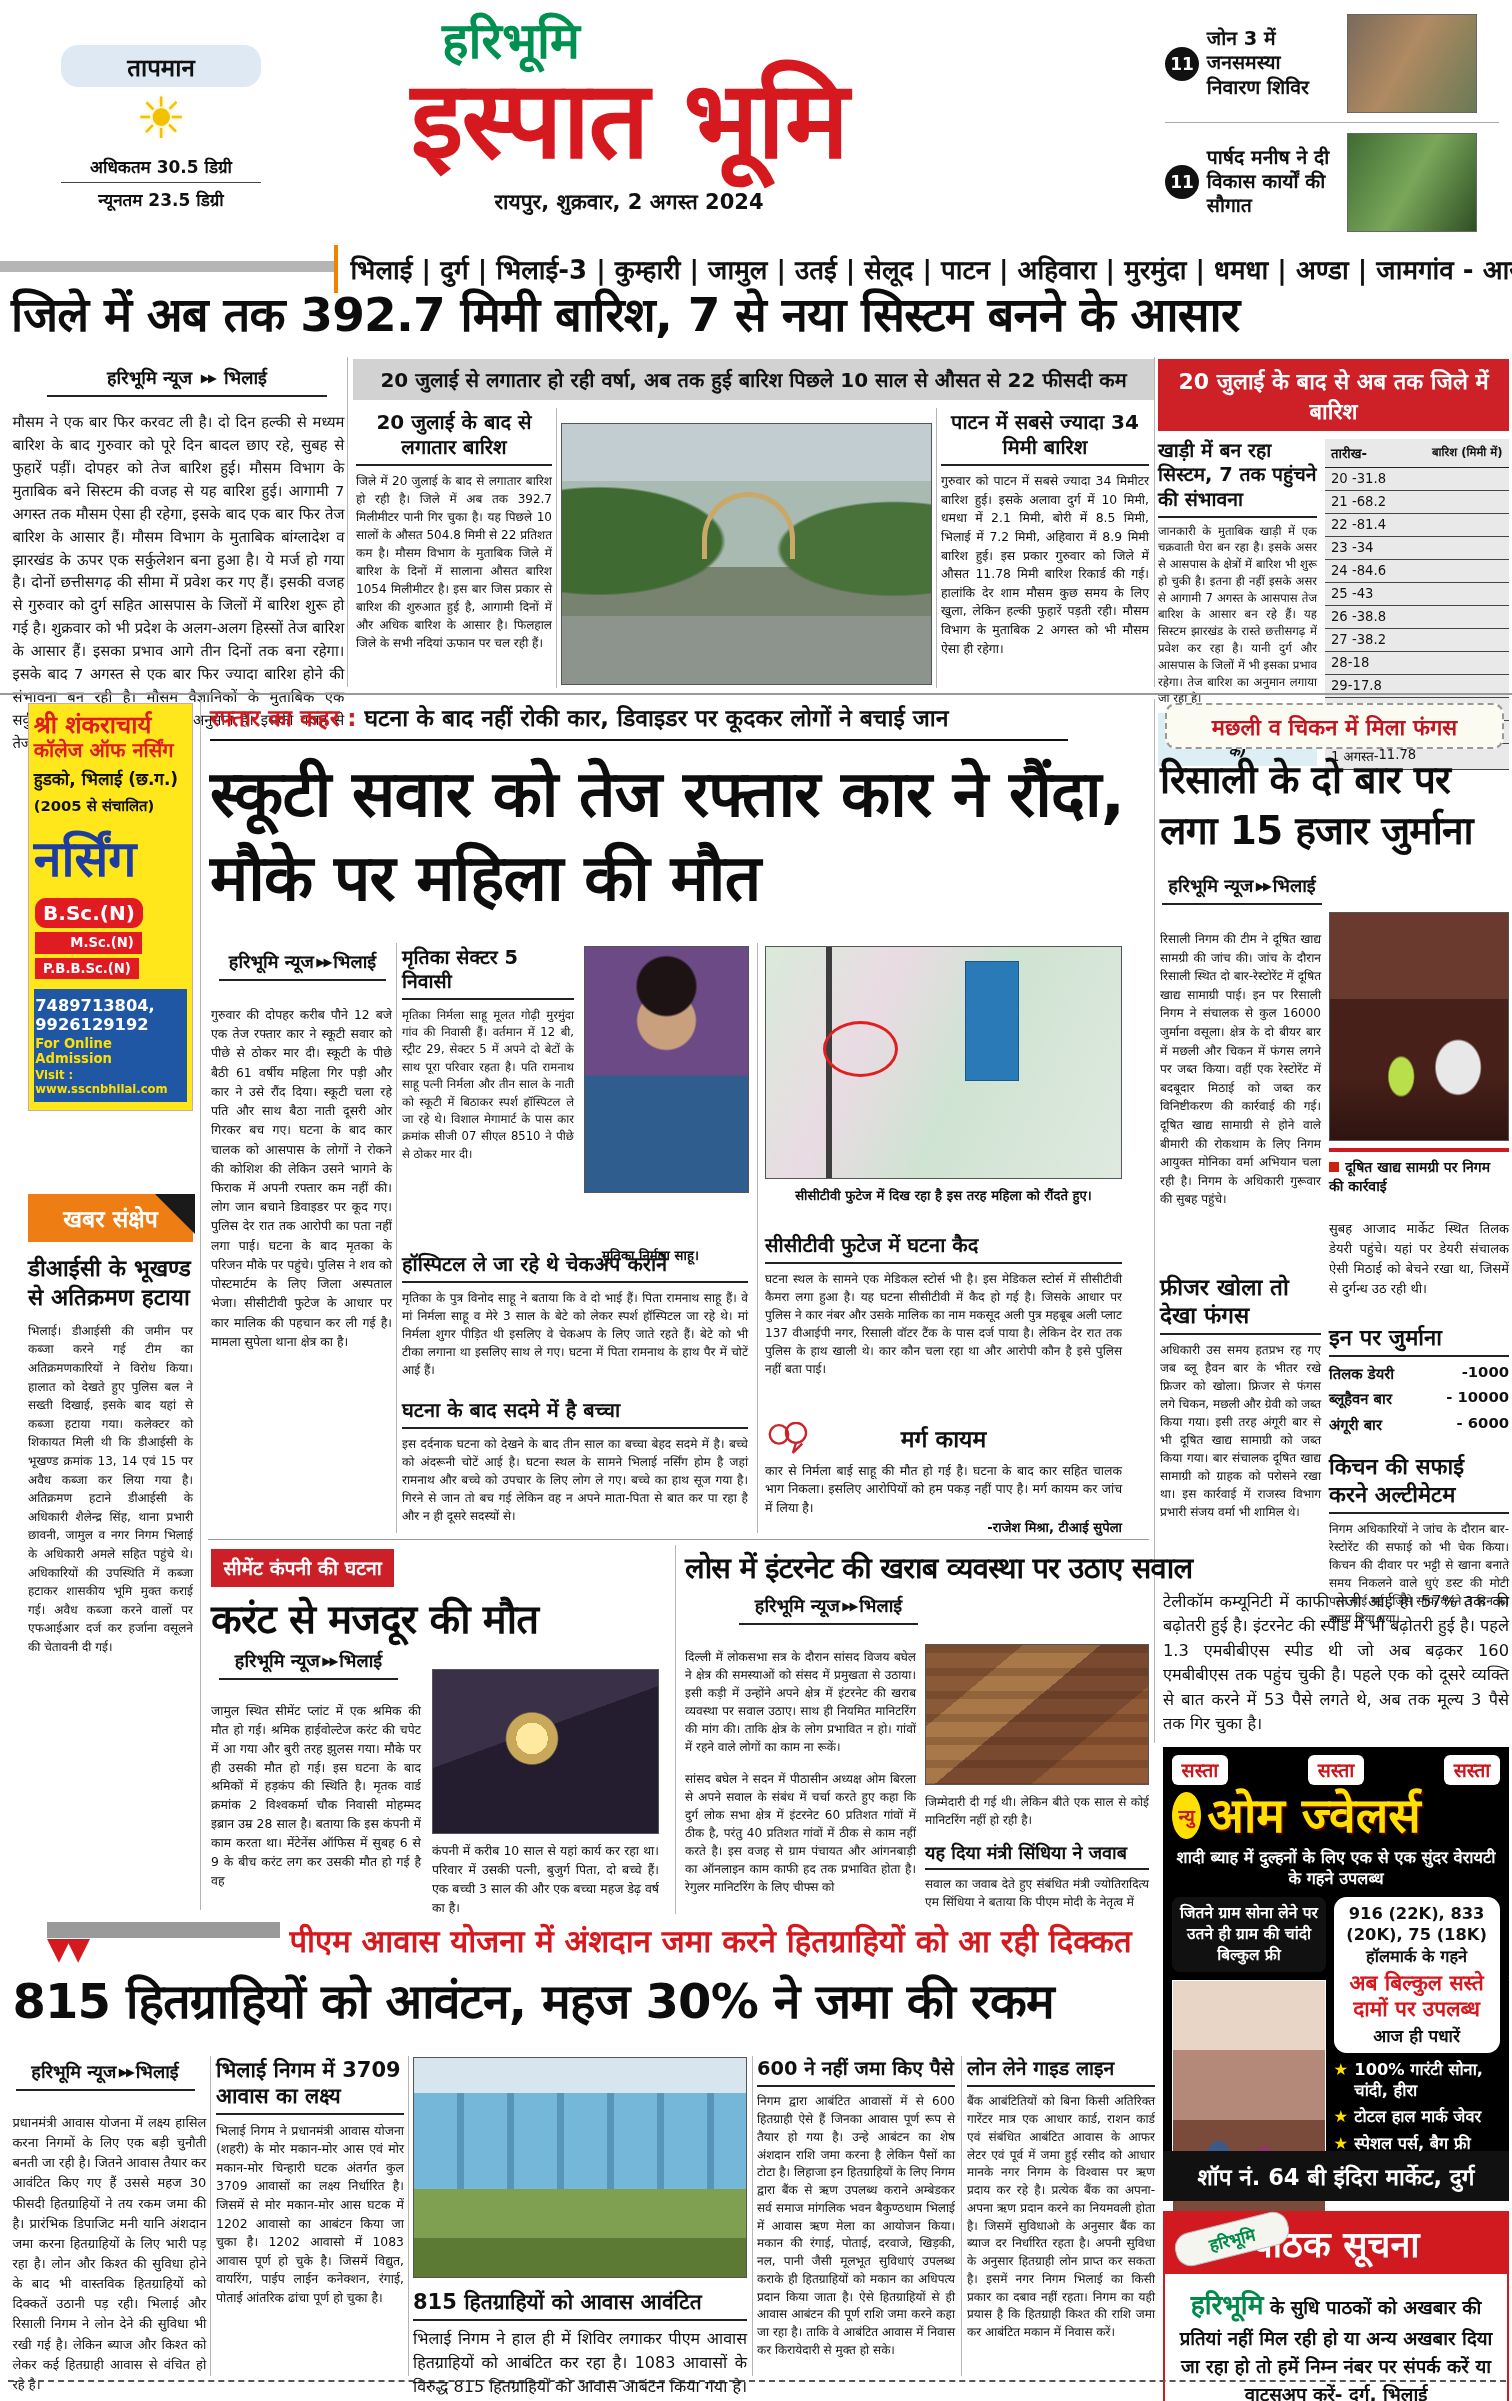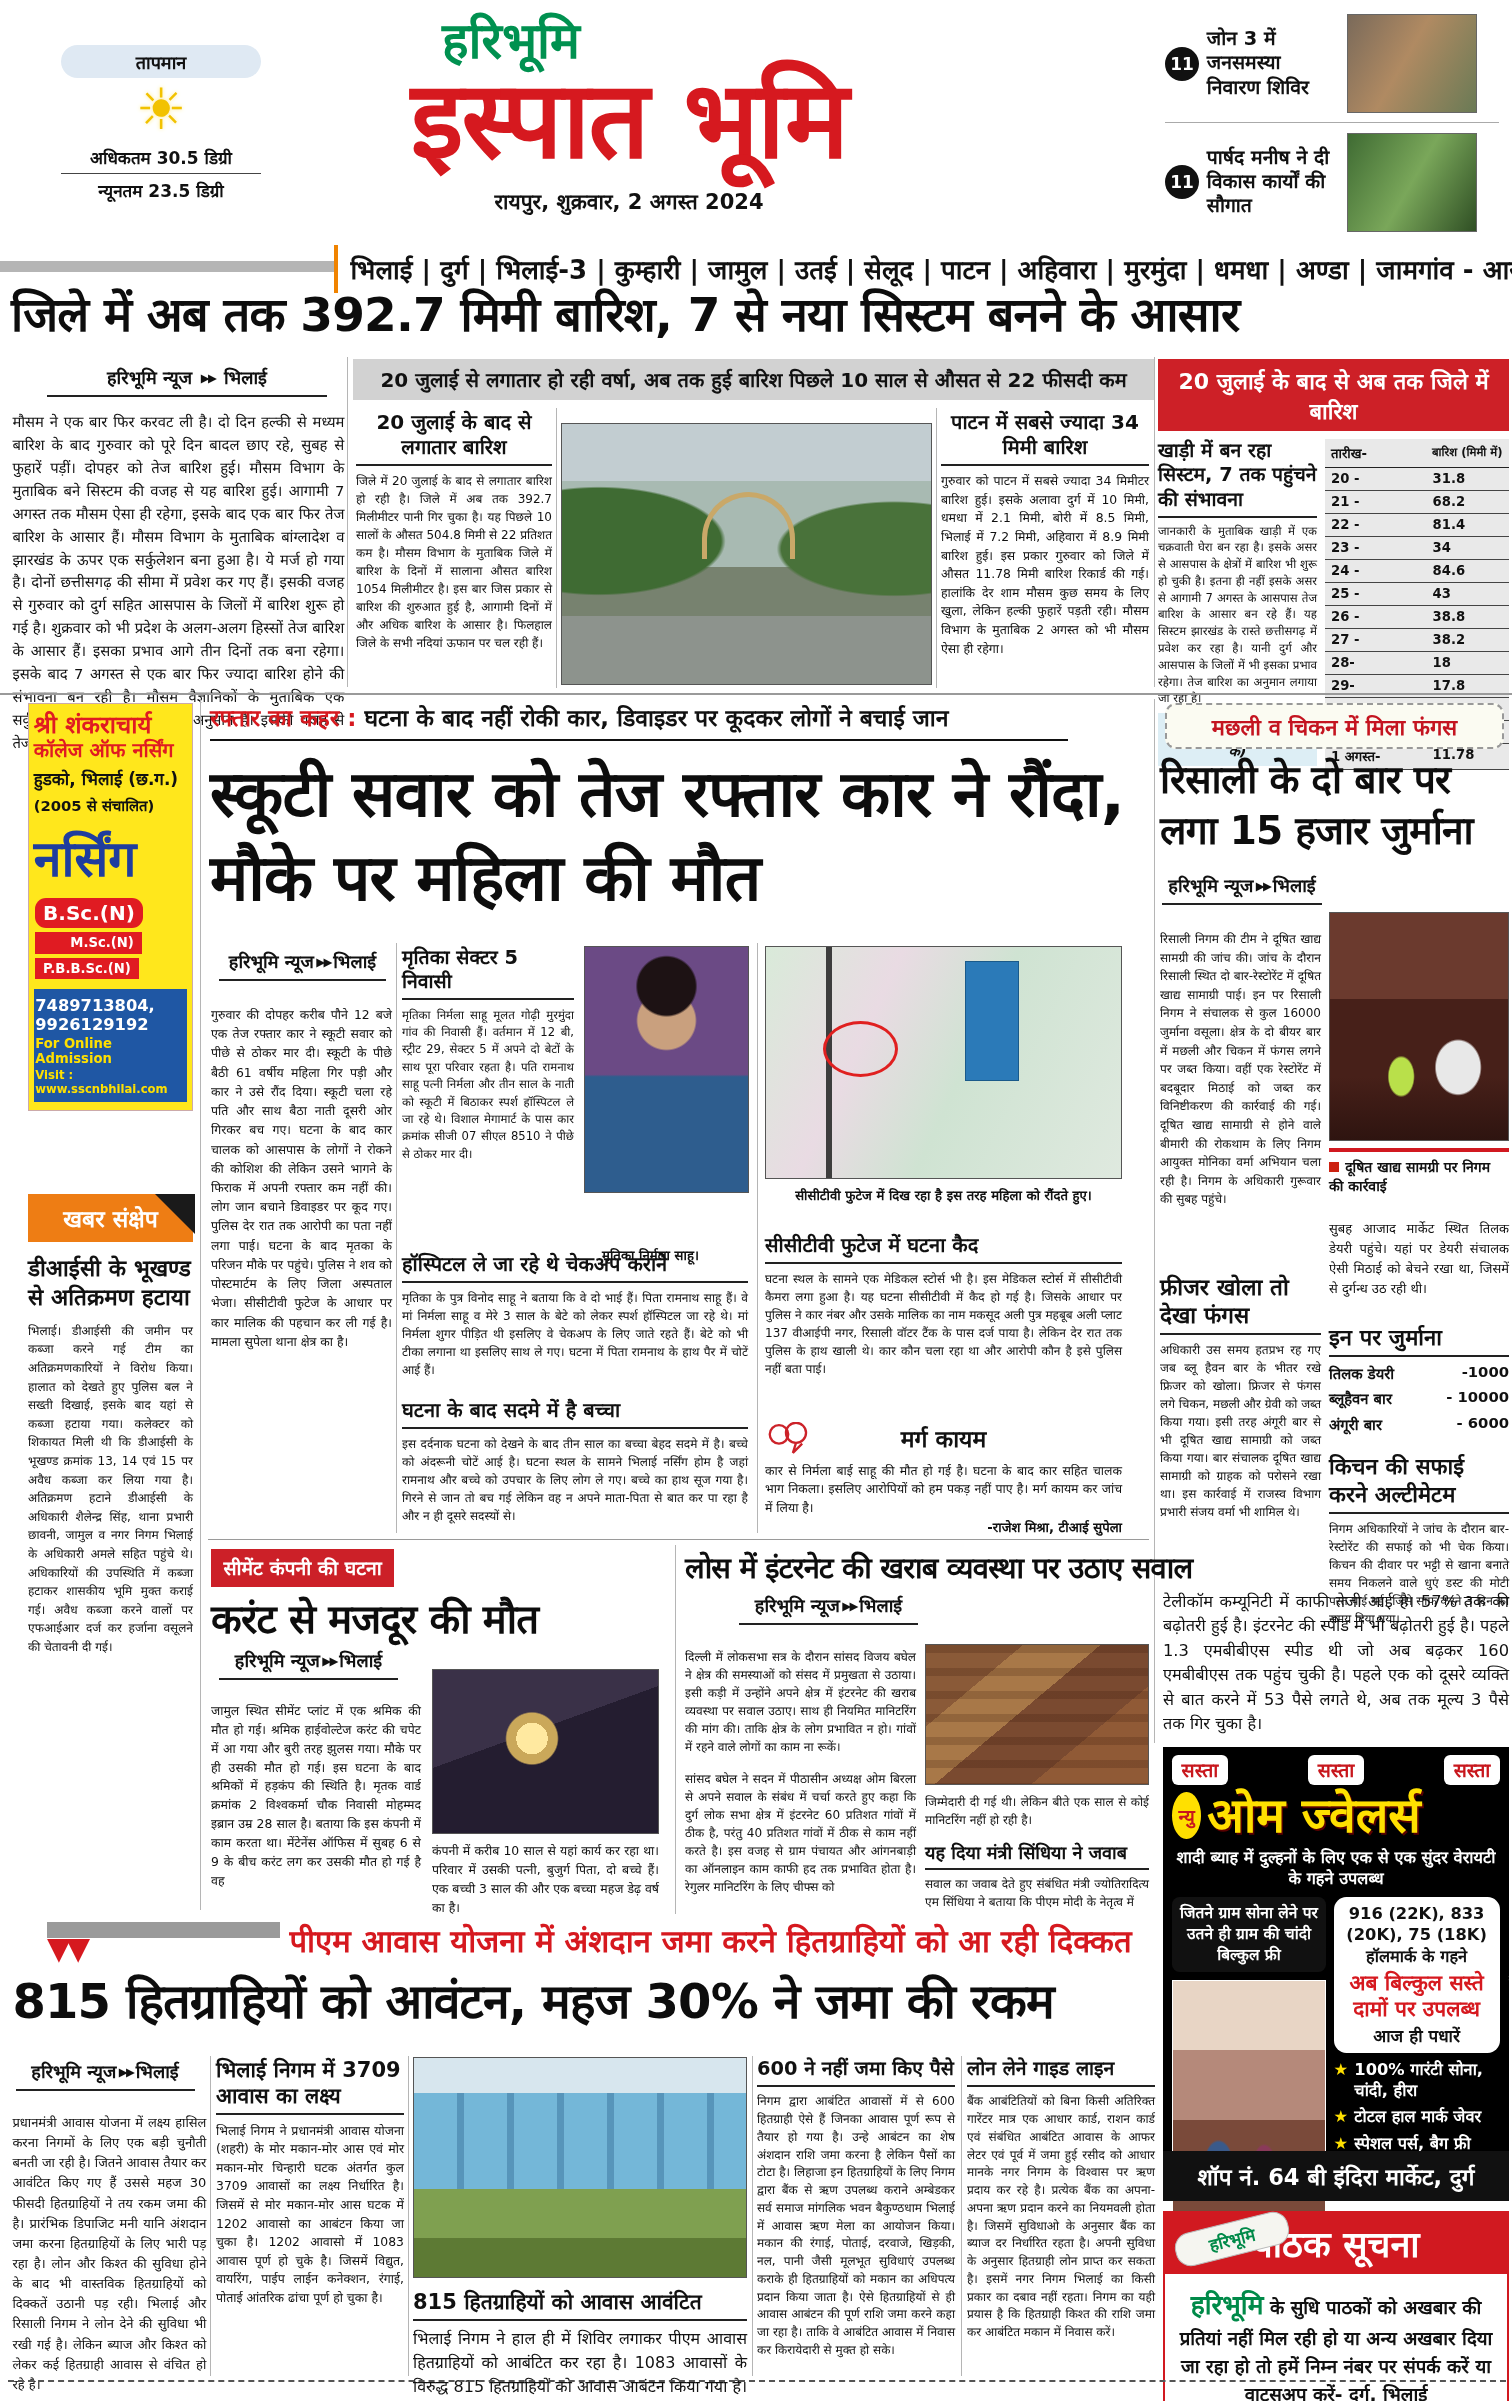--- a/index.html
+++ b/index.html
@@ -8,21 +8,21 @@
         font-family:"DejaVu Sans",sans-serif;color:#111;overflow:hidden;}
   .abs{position:absolute;}
   .ct{text-align:center;}
   .b{font-weight:bold;}
 
   
   .vrule{position:absolute;width:0.8px;background:#b5b5b5;}
   .hrule{position:absolute;height:1.6px;background:#9a9a9a;}
 
   
-  .temp-pill{background:#dfe9f3;border-radius:17px;font-size:18px;font-weight:bold;padding:4.7px 0;text-align:center;}
+  .temp-pill{background:#dfe9f3;border-radius:17px;font-size:24px;font-weight:bold;padding:4.7px 0;text-align:center;}
   .temp-line{font-size:17px;font-weight:bold;text-align:center;padding:4.7px 0;border-top:1.6px solid #444;}
   .sun{font-size:57px;color:#f2c200;text-align:center;line-height:1.1;text-shadow:0 0 4.7px #ffe98a;}
   .brand-top{font-size:50px;font-weight:800;color:#009150;text-align:left;margin-left:116px;line-height:1;}
   .brand-main{font-size:107px;font-weight:800;color:#d6191f;line-height:1.02;text-align:center;letter-spacing:-1.6px;}
   .dateline{font-size:21px;font-weight:bold;text-align:center;margin-top:12.4px;}
   .brief-row{display:flex;align-items:center;gap:7.8px;}
   .brief-num{width:34px;height:34px;border-radius:50%;background:#111;color:#fff;font-size:17px;font-weight:bold;
              display:flex;align-items:center;justify-content:center;flex:0 0 34px;}
   .brief-title{font-size:19.4px;font-weight:bold;line-height:1.25;width:132px;}
   .brief-ph{width:130px;height:99px;border:0.8px solid #666;}
@@ -36,21 +36,21 @@
   .byline .arr{font-size:11.6px;letter-spacing:-1.6px;position:relative;top:-1.6px;padding:0 2.3px;}
   .body-txt{font-size:13.2px;line-height:1.5;text-align:justify;}
   .sec-head{font-weight:bold;border-bottom:2.3px solid #222;padding-bottom:3.9px;line-height:1.25;}
   .strap{background:#d2d2d2;font-size:20px;font-weight:bold;text-align:center;padding:7px 4.7px;}
   .caption{font-size:13.2px;font-weight:bold;text-align:center;}
 
   
   .rainhead{background:#cd2027;color:#fff;font-size:22px;font-weight:bold;text-align:center;padding:6.2px 0;}
   .rain-table{background:#e9e9e9;font-size:13.2px;}
   .rain-hd{display:flex;justify-content:space-between;font-weight:bold;border-bottom:1.6px solid #222;padding:4.7px 6.2px;}
-  .rrow{display:flex;justify-content:space-between;font-weight:bold;border-bottom:1.2px solid #444;padding:3.5px 6.2px 3.5px 6.2px;}
+  .rrow{display:flex;font-weight:normal;border-bottom:1.2px solid #444;padding:3.5px 6.2px 3.5px 6.2px;}
   .rrow span:last-child{width:70px;text-align:left;}
   .rain-note{background:#ddeef5;font-size:14.8px;font-weight:bold;font-style:italic;text-align:center;padding:6.2px 3.1px;}
 
   
   .red-kicker{color:#d6191f;}
   .dashed-tag{border:2.3px dashed #999;border-radius:11px;text-align:center;color:#c41420;font-size:22px;font-weight:bold;padding:6.2px 4.7px;background:#fbfbf2;}
   .red-tag{background:#cc2028;color:#fff;font-size:19.4px;font-weight:bold;padding:5.4px 12.4px;display:inline-block;}
   .orange-tag{background:#ee7d14;color:#fff;font-size:23px;font-weight:bold;text-align:center;padding:7.8px 0;position:relative;}
   .orange-tag .fold{position:absolute;right:-1.6px;top:0;width:0;height:0;border-top:40px solid #1a1a1a;border-left:40px solid transparent;}
 

